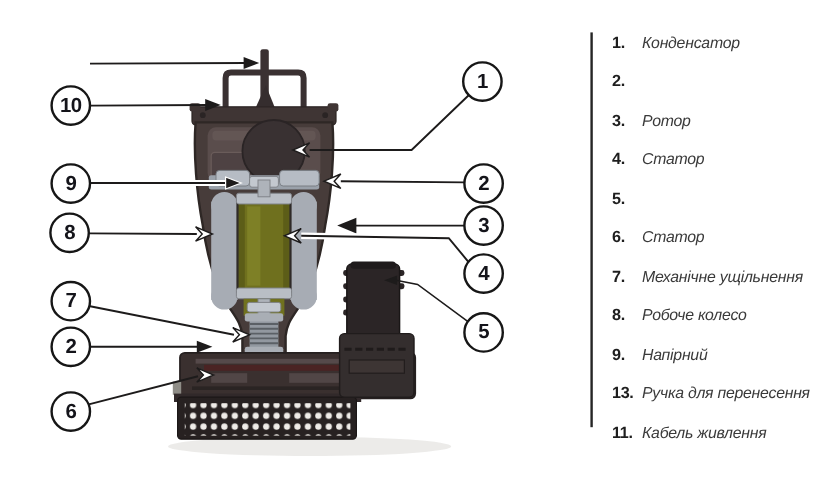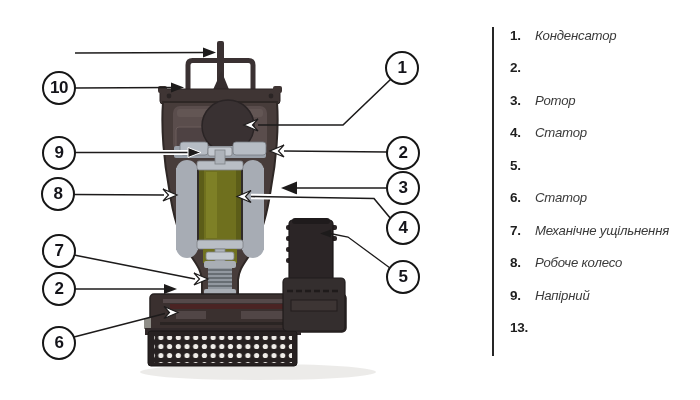--- a/index.html
+++ b/index.html
@@ -246,15 +246,20 @@
     <div class="legend-item">
         <span class="legend-num">8.</span>
         <span class="legend-label">Робоче колесо</span>
       </div>
     <div class="legend-item">
         <span class="legend-num">9.</span>
         <span class="legend-label">Напірний</span>
       </div>
     <div class="legend-item">
         <span class="legend-num">13.</span>
+        <span class="legend-label">Ручка для перенесення</span>
+      </div>
+    <div class="legend-item">
+        <span class="legend-num">11.</span>
+        <span class="legend-label">Кабель живлення</span>
       </div>
   </div>
 </div>
 
 </body></html>

